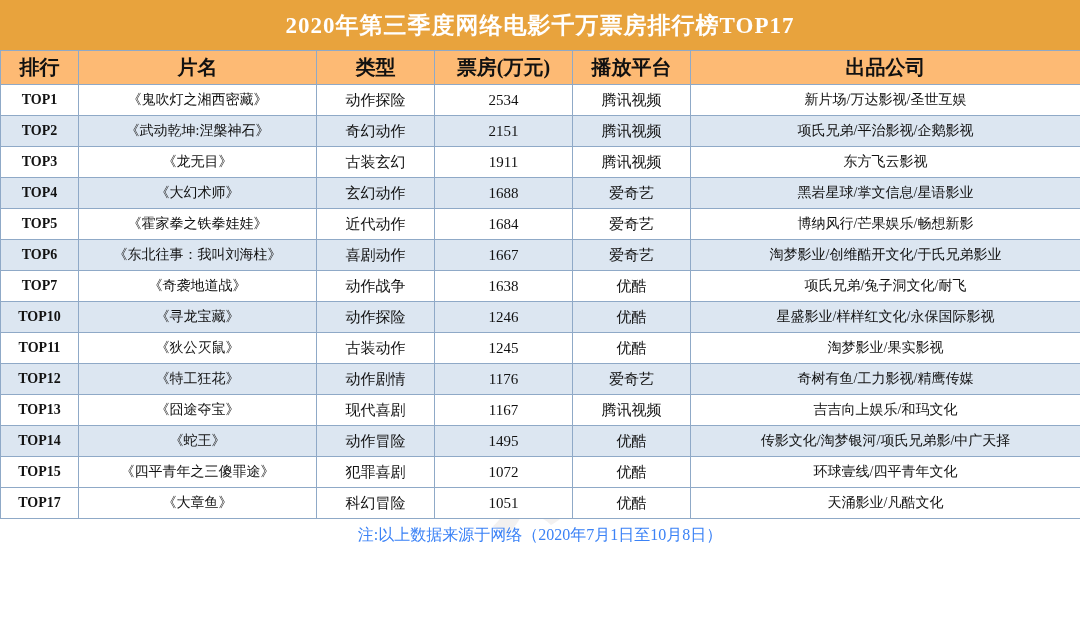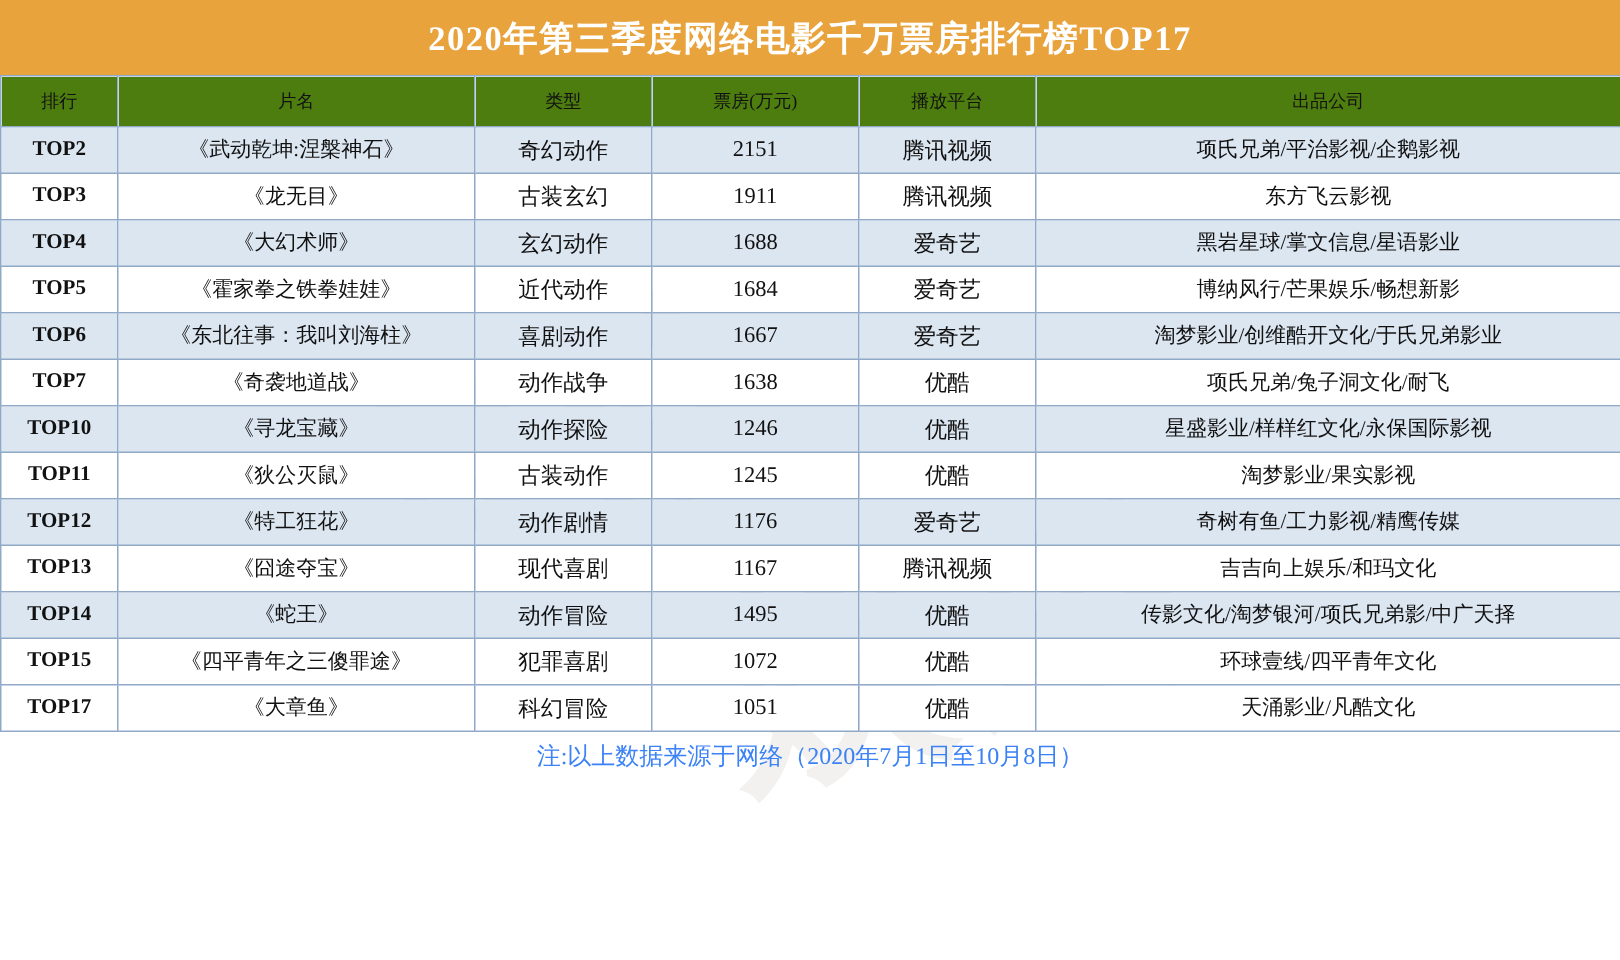--- a/index.html
+++ b/index.html
@@ -75,23 +75,23 @@
     text-align: center;
     vertical-align: middle;
     font-size: 15px;
     color: #111111;
     padding: 0 2px;
     box-sizing: border-box;
     white-space: nowrap;
     overflow: hidden;
   }
   thead th {
-    background: #4d7c0f;
-    font-weight: normal;
-    font-size: 12px;
+    background: #fdba74;
+    font-weight: bold;
+    font-size: 20px;
     height: 34px;
   }
   tbody tr.alt td {
     background: #DCE6F1;
   }
   tbody tr td {
     background: #ffffff;
   }
   tbody tr.alt td { background: #DCE6F1; }
   td.rank {
@@ -136,20 +136,28 @@
       <tr>
         <th>排行</th>
         <th>片名</th>
         <th>类型</th>
         <th>票房(万元)</th>
         <th>播放平台</th>
         <th>出品公司</th>
       </tr>
     </thead>
     <tbody>
+      <tr>
+        <td class="rank">TOP1</td>
+        <td class="name">《鬼吹灯之湘西密藏》</td>
+        <td>动作探险</td>
+        <td>2534</td>
+        <td>腾讯视频</td>
+        <td class="comp">新片场/万达影视/圣世互娱</td>
+      </tr>
       <tr class="alt">
         <td class="rank">TOP2</td>
         <td class="name">《武动乾坤:涅槃神石》</td>
         <td>奇幻动作</td>
         <td>2151</td>
         <td>腾讯视频</td>
         <td class="comp">项氏兄弟/平治影视/企鹅影视</td>
       </tr>
       <tr>
         <td class="rank">TOP3</td>

